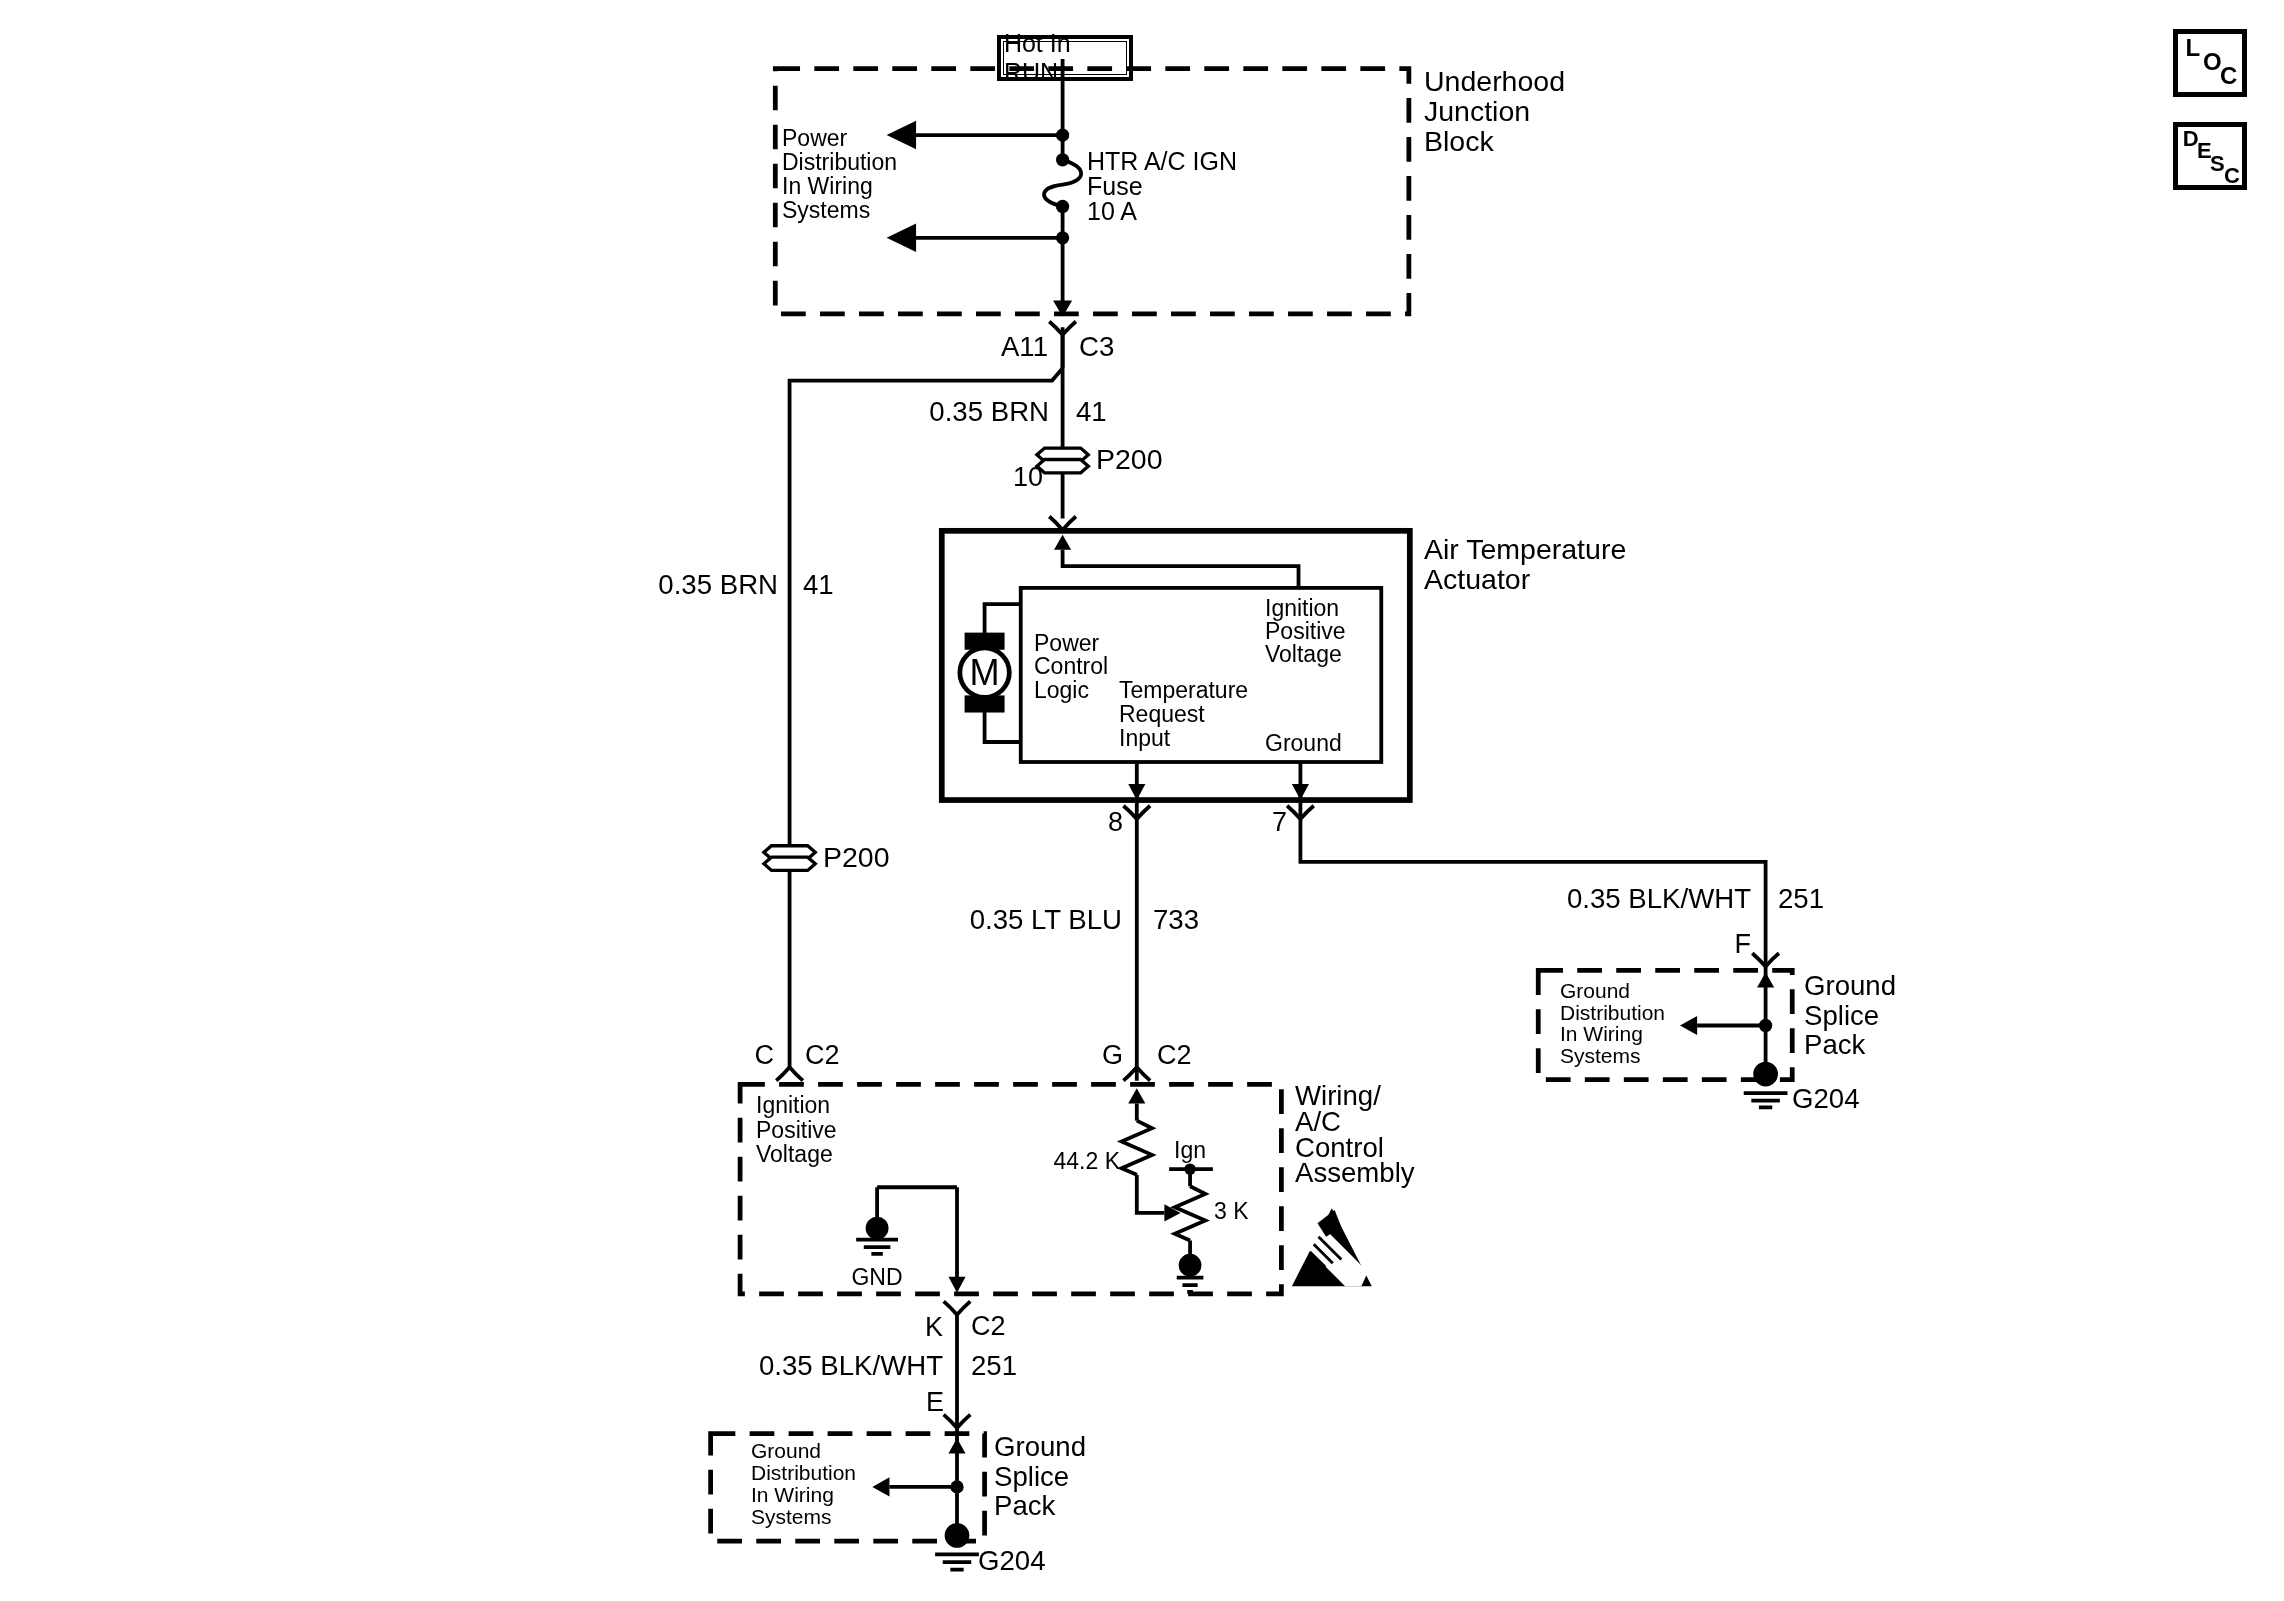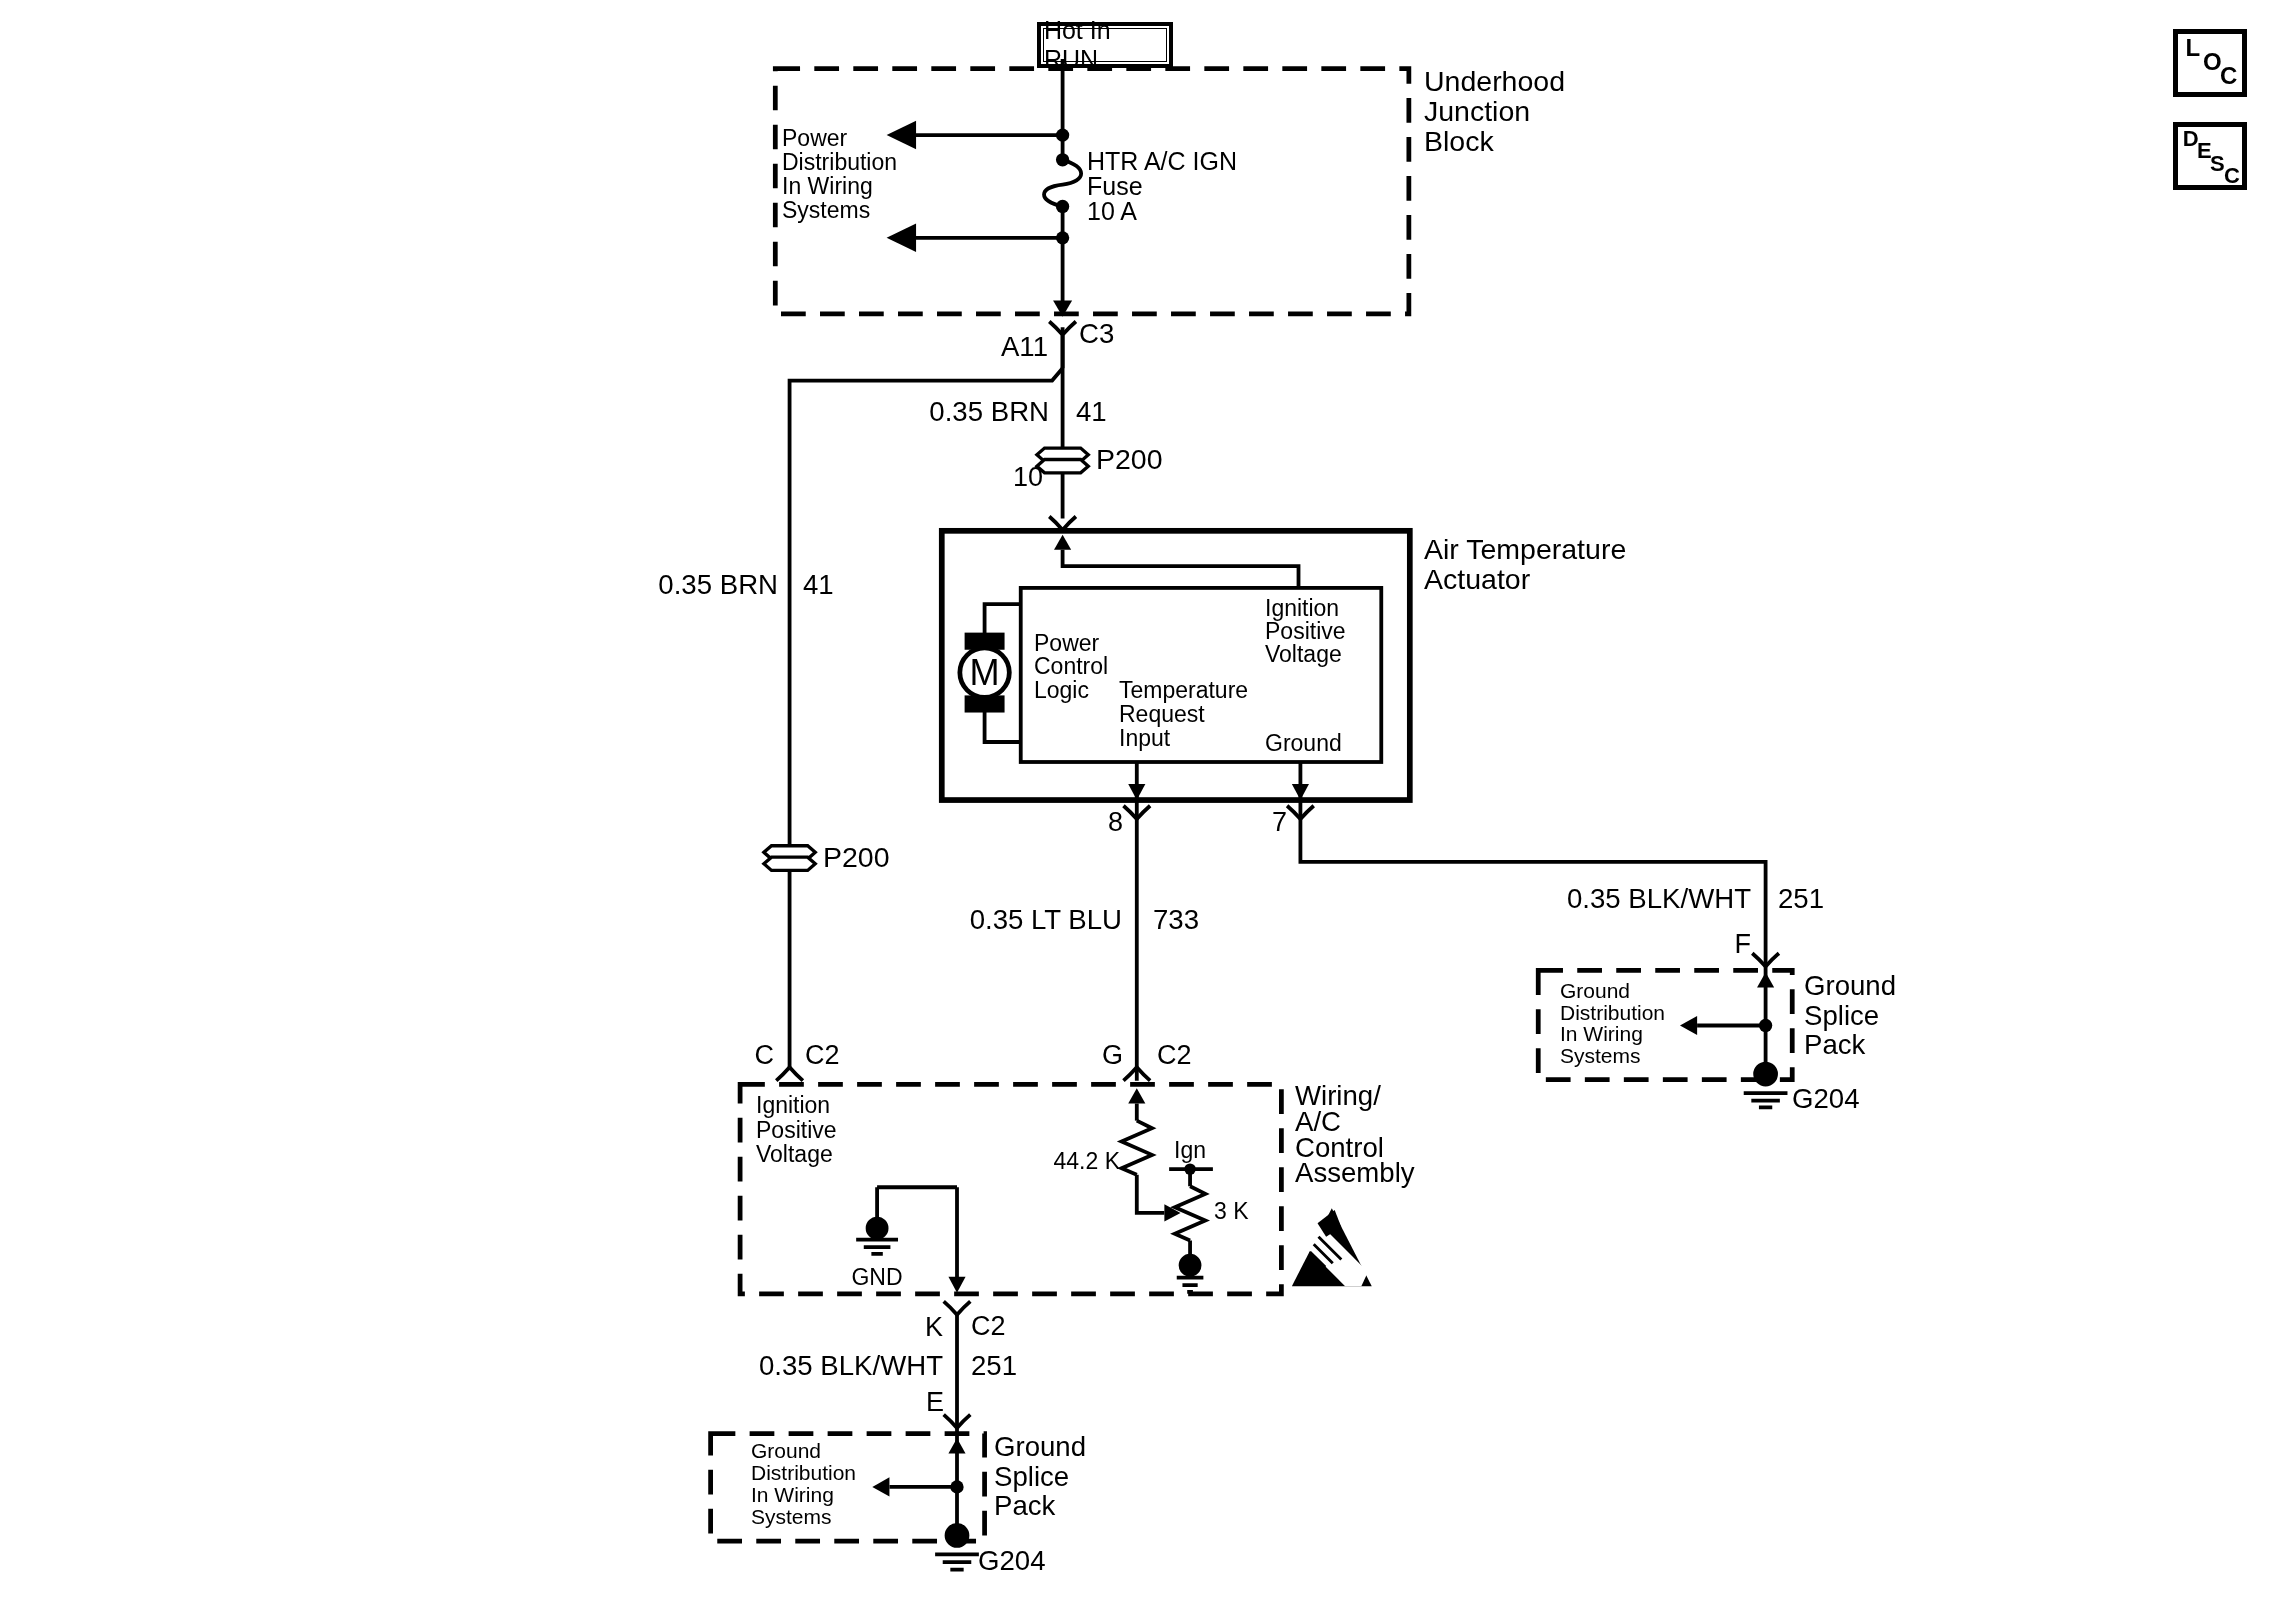--- a/index.html
+++ b/index.html
@@ -3,21 +3,21 @@
 <meta charset="utf-8">
 <style>
   html,body{margin:0;padding:0;background:#ffffff;}
   #stage{position:relative;width:2285px;height:1602px;background:#ffffff;
          font-family:"Liberation Sans", sans-serif;color:#000;overflow:hidden;}
   .t{position:absolute;white-space:nowrap;line-height:1.05;color:#000;}
   .tr{transform:translateX(-100%);}
   .tc{transform:translateX(-50%);}
   .f22{font-size:21px;} .f24{font-size:23px;}
   .f26{font-size:25px;} .f28{font-size:27px;} .f29{font-size:27.6px;} .f30{font-size:28.5px;text-align:center;}
-  #hotbox{position:absolute;left:997px;top:22px;width:128px;height:38px;border:4.8px solid #000;margin-left:40px;}
+  #hotbox{position:absolute;left:997px;top:35px;width:128px;height:38px;border:4.8px solid #000;}
   #hotbox .inner{position:absolute;inset:1.9px;border:1.9px solid #000;
                  display:flex;align-items:center;justify-content:center;font-size:25px;}
   #connid{position:absolute;left:1222px;top:81px;width:173px;height:212px;border:3.8px solid #000;box-sizing:border-box;}
   #connid .hdr{height:27px;border-bottom:3.8px solid #000;text-align:center;font-size:22px;padding-top:1.9px;}
   #connid .row{font-size:20px;padding-left:5.7px;height:25px;display:flex;align-items:center;}
   .sqbtn{position:absolute;left:2173px;width:74px;height:68px;border:5.7px solid #000;box-sizing:border-box;background:#fff;cursor:pointer;}
   .sqbtn span{position:absolute;font-size:24px;font-weight:600;}
   svg{position:absolute;left:0;top:0;}
 </style>
 </head>
@@ -151,21 +151,21 @@
   <div class="t f26" style="left:1087px;top:148px">HTR A/C IGN</div>
   <div class="t f26" style="left:1087px;top:173px">Fuse</div>
   <div class="t f26" style="left:1087px;top:198px">10 A</div>
 
 
   <div class="t f30" style="left:1424px;top:67px">Underhood</div>
   <div class="t f30" style="left:1424px;top:97px">Junction</div>
   <div class="t f30" style="left:1424px;top:127px">Block</div>
 
   <div class="t f29 tr" style="left:1048px;top:333px">A11</div>
-  <div class="t f29" style="left:1079px;top:320px">C3</div>
+  <div class="t f29" style="left:1079px;top:333px">C3</div>
 
   <div class="t f29 tr" style="left:1049px;top:398px">0.35 BRN</div>
   <div class="t f29" style="left:1076px;top:398px">41</div>
   <div class="t f30" style="left:1096px;top:445px">P200</div>
   <div class="t f28 tr" style="left:1043px;top:463px">10</div>
 
   <div class="t f30" style="left:1424px;top:535px">Air Temperature</div>
   <div class="t f30" style="left:1424px;top:565px">Actuator</div>
 
   <div class="t f24" style="left:1034px;top:631px">Power</div>

